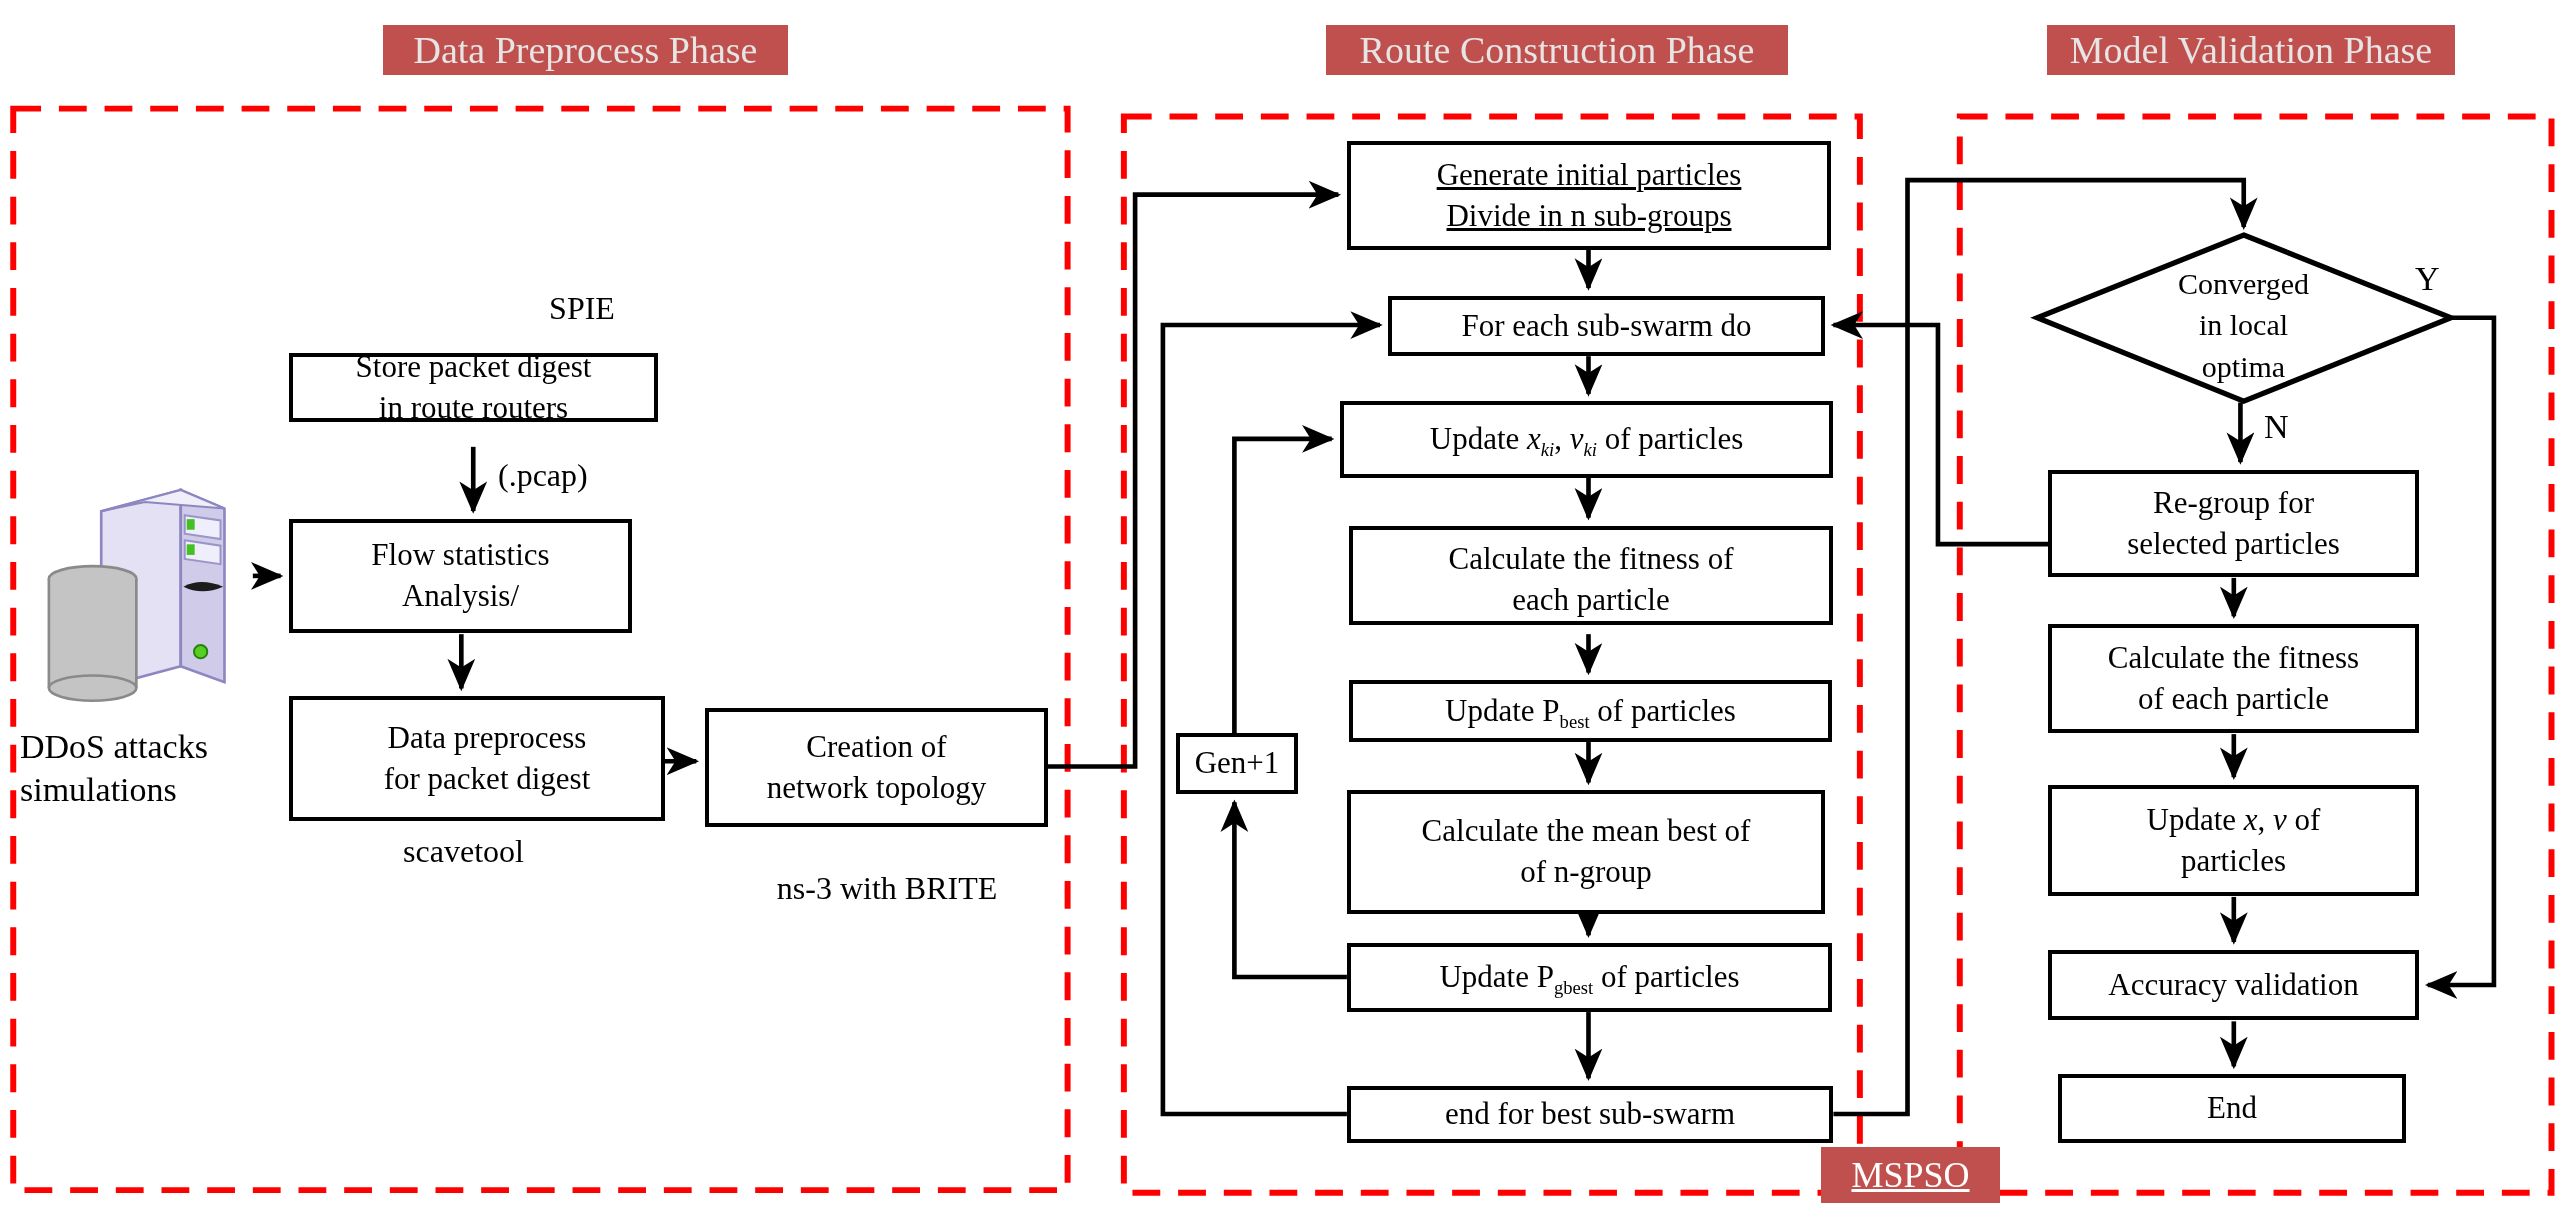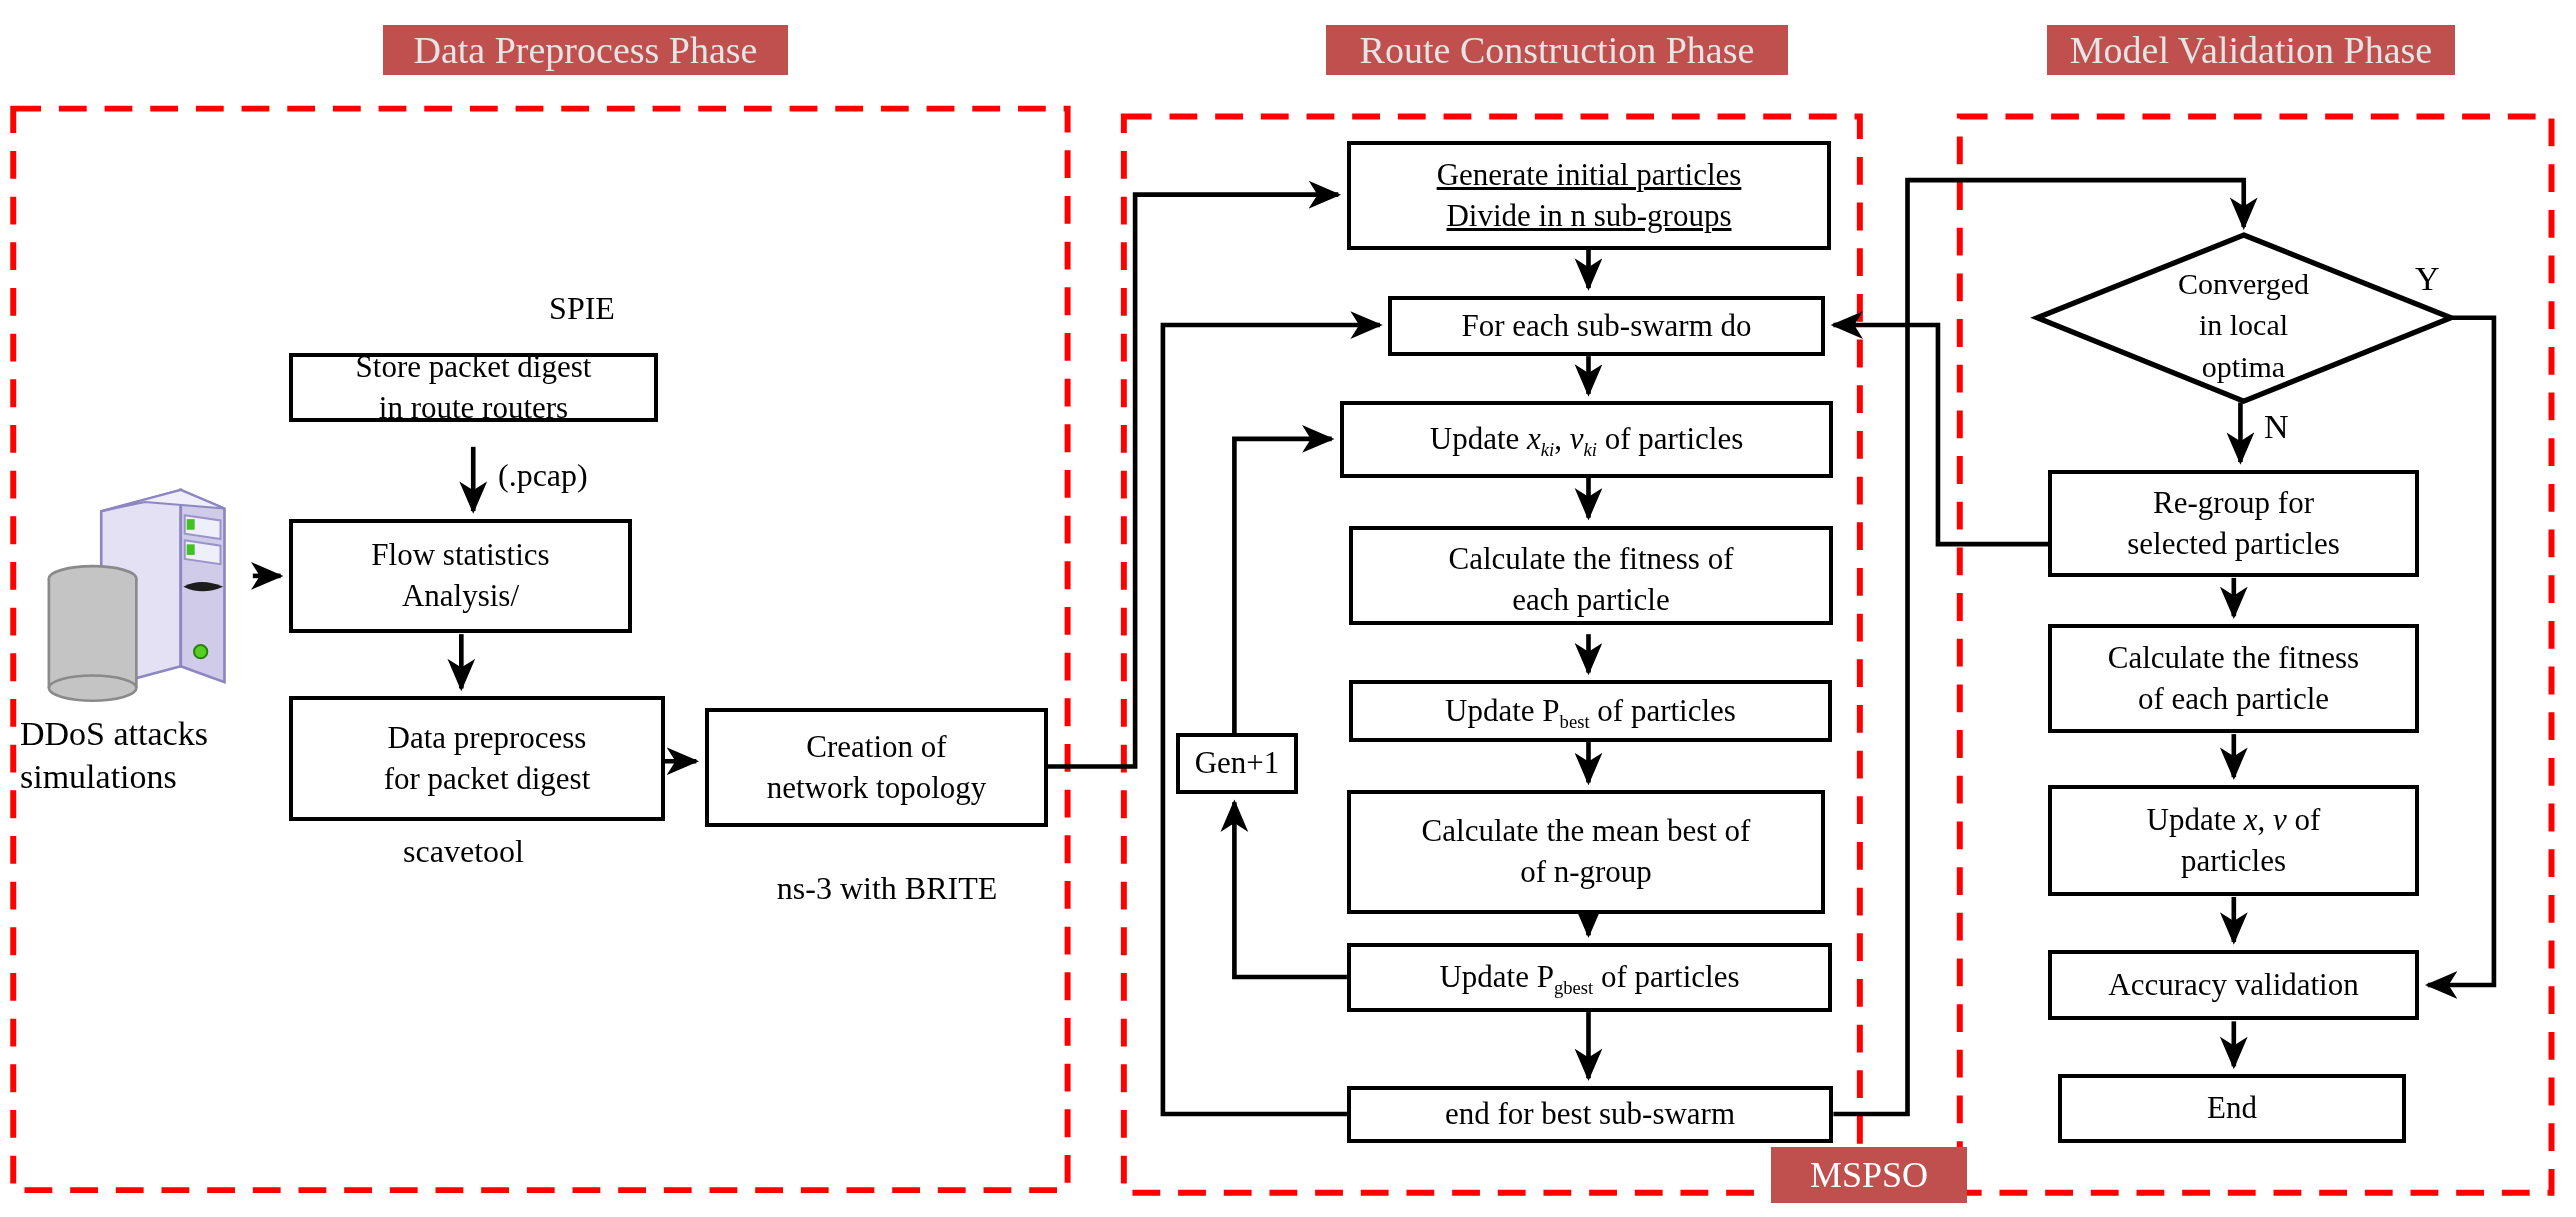--- a/index.html
+++ b/index.html
@@ -102,21 +102,21 @@
     <path d="M242,152 Q268,138 302,152 Q270,166 242,152 z" fill="#1c1c1c"></path>
     <circle cx="268" cy="250" r="10" fill="#55d020" stroke="#2a8010" stroke-width="3"></circle>
     <ellipse cx="105" cy="140" rx="66" ry="19" fill="#c4c4c4" stroke="#8a8a8a" stroke-width="4"></ellipse>
     <rect x="39" y="140" width="132" height="165" fill="#c4c4c4" stroke="none"></rect>
     <line x1="39" y1="140" x2="39" y2="305" stroke="#8a8a8a" stroke-width="4"></line>
     <line x1="171" y1="140" x2="171" y2="305" stroke="#8a8a8a" stroke-width="4"></line>
     <ellipse cx="105" cy="305" rx="66" ry="19" fill="#c4c4c4" stroke="#8a8a8a" stroke-width="4"></ellipse>
   </svg>
 
   <div class="freelabel" style="left:20px;top:713px;font-size:34px;">
-    <span style="display:block;">DDoS attacks</span>
+    <span style="display:block;margin-top:13px;">DDoS attacks</span>
     <span style="display:block;">simulations</span>
   </div>
 
   <div class="node" style="left:289px;top:696px;width:376px;height:125px;padding-left:20px;">
     <span class="ln">Data preprocess</span>
     <span class="ln">for packet digest</span>
   </div>
 
   <div class="freelabel center" style="left:371px;top:831px;width:185px;">scavetool</div>
 
@@ -159,21 +159,21 @@
   </div>
 
   <div class="node" style="left:1347px;top:943px;width:485px;height:69px;">
     <span class="ln"><span>Update P</span><sub>gbest</sub><span> of particles</span></span>
   </div>
 
   <div class="node" style="left:1347px;top:1086px;width:486px;height:57px;">
     <span class="ln">end for best sub-swarm</span>
   </div>
 
-  <div id="mspso" style="left:1771px;top:1147px;width:196px;height:56px;">
+  <div id="mspso" style="left:1821px;top:1147px;width:179px;height:56px;text-decoration:underline;">
     <span>MSPSO</span>
   </div>
 
   <div id="diamond-label" style="left:2078px;top:263px;width:331px;">
     <span style="display:block;">Converged</span>
     <span style="display:block;">in local</span>
     <span style="display:block;">optima</span>
   </div>
 
   <div class="freelabel" style="left:2415px;top:258px;font-size:34px;">Y</div>

